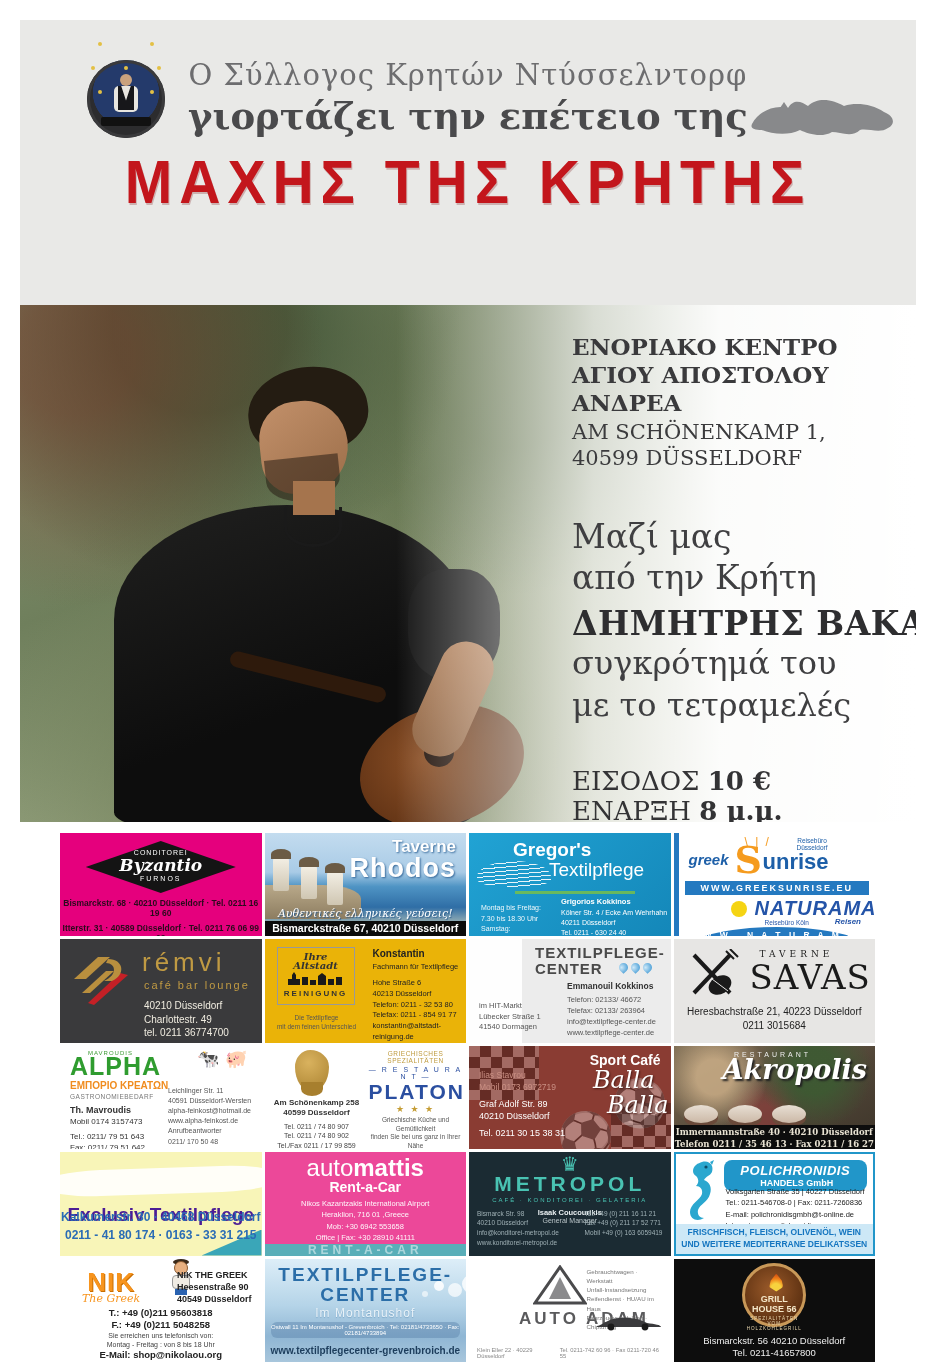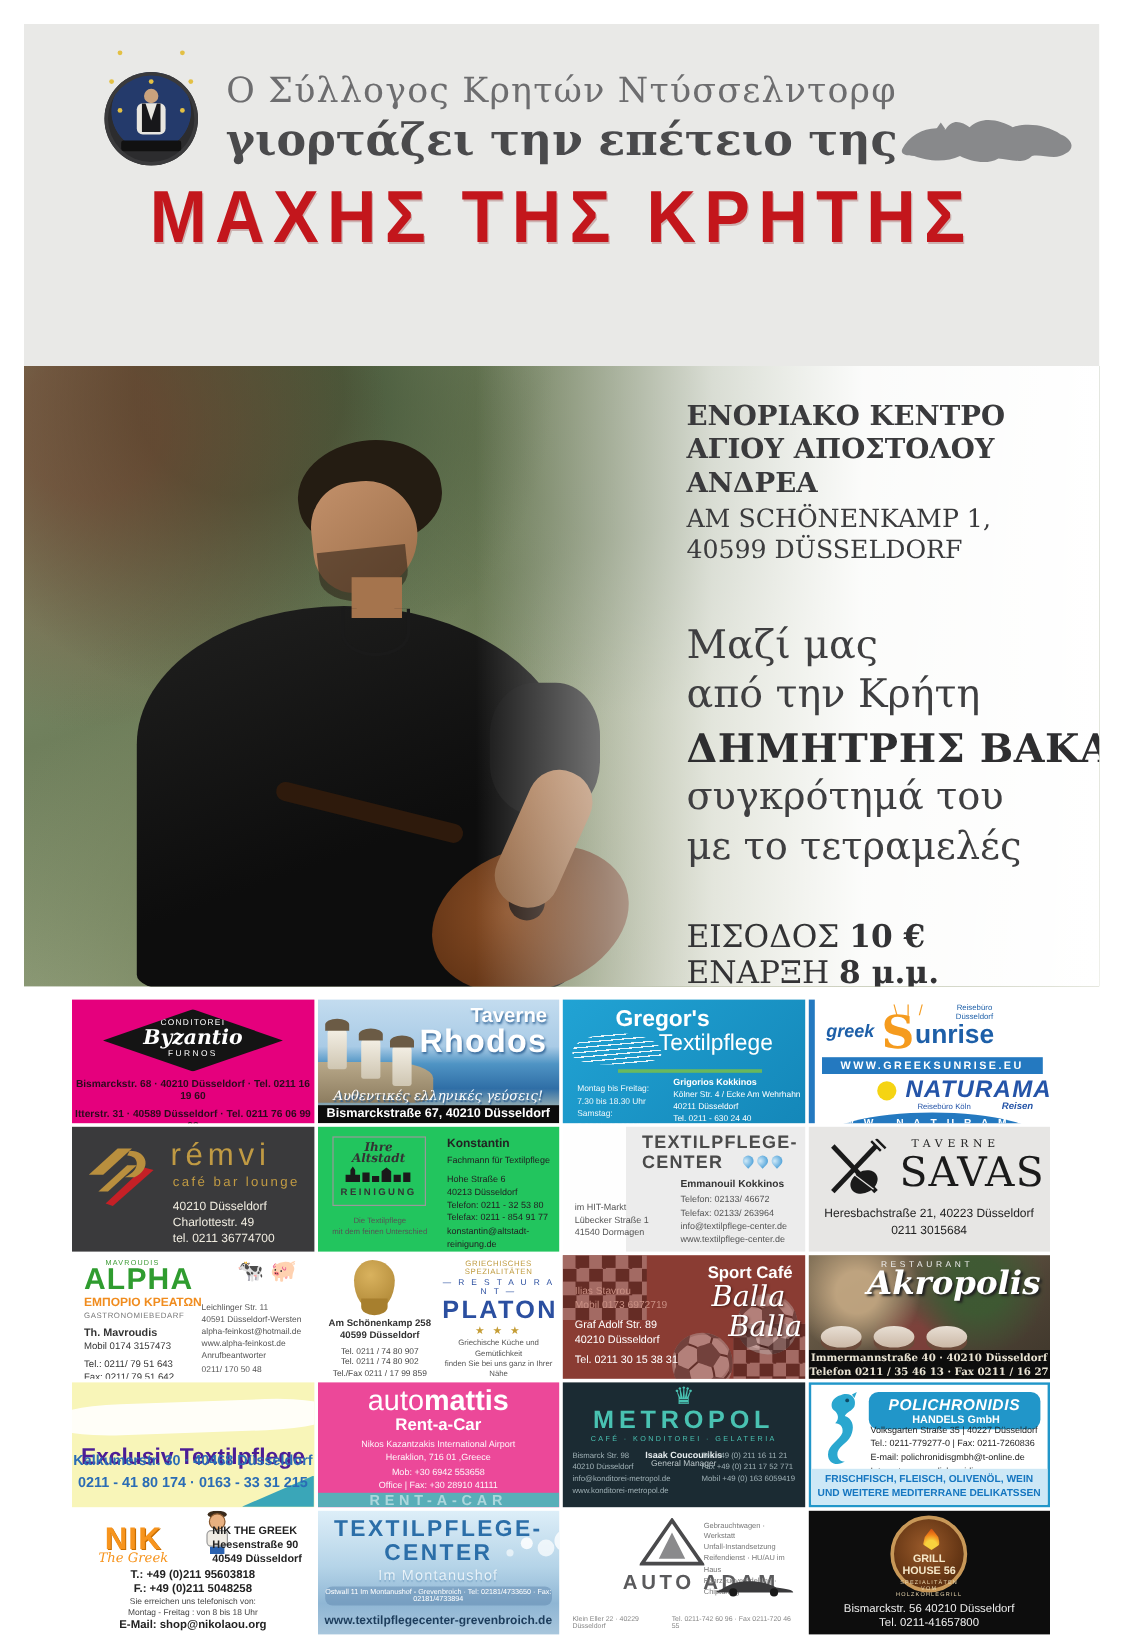--- a/index.html
+++ b/index.html
@@ -112,21 +112,21 @@
   .nat-wave { margin:2px 4px 0; background:#2479c0; border-radius:50% 50% 0 0/100% 100% 0 0; color:#fff; font-weight:bold; letter-spacing:3px; font-size:8.5px; text-align:center; padding:3px 0 2px; }
 
   
   .remvi { background:#3a3a3c; color:#e9e2cf; }
   .rem-logo { position:absolute; left:8px; top:10px; width:64px; height:62px; }
   .rem-name { position:absolute; left:82px; top:8px; color:#c09a43; font-size:26px; letter-spacing:4px; }
   .rem-sub { position:absolute; left:84px; top:40px; color:#c09a43; font-size:11px; letter-spacing:2px; }
   .rem-addr { position:absolute; left:84px; top:60px; font-size:10px; line-height:1.35; color:#f0ece0; }
 
   
-  .altstadt { background:#22c55e; }
+  .altstadt { background:#eab308; }
   .alt-box { position:absolute; left:12px; top:8px; width:78px; height:58px; border:1px solid #999; text-align:center; padding-top:3px; }
   .alt-ihre { font-family:"DejaVu Serif",serif; font-weight:bold; font-style:italic; font-size:10px; }
   .alt-stadt { font-family:"DejaVu Serif",serif; font-weight:bold; font-style:italic; font-size:10px; margin-top:-2px; }
   .alt-rein { font-size:8px; font-weight:bold; letter-spacing:2px; margin-top:2px; }
   .alt-caption { position:absolute; left:6px; top:74px; width:92px; text-align:center; font-size:6.5px; color:#555; line-height:1.4; }
   .alt-right { position:absolute; left:108px; top:8px; font-size:7.5px; line-height:1.45; color:#222; }
   .alt-kon { font-weight:bold; font-size:10px; }
 
   
   .tpcd { background:linear-gradient(90deg,#fefefe 0 26%,#ececec 26% 100%); }
@@ -619,21 +619,21 @@
         <path d="M18,4 C26,2 30,8 28,14 C26,18 22,18 20,22 C26,24 28,30 26,36 C24,44 16,46 14,52 C13,57 16,60 20,60 C14,64 6,62 6,54 C6,46 16,42 18,36 C19,31 16,28 12,28 C16,24 14,20 12,18 C8,16 8,10 12,7 C14,5 16,5 18,4 Z" fill="#2aa7cf"></path>
         <circle cx="22" cy="9" r="1.6" fill="#0d4a66"></circle>
         <path d="M26,4 L30,2 L28,7 Z" fill="#2aa7cf"></path>
       </svg>
       <div class="poli-banner">
         <div class="poli-bname">POLICHRONIDIS</div>
         <div class="poli-bsuffix">HANDELS GmbH</div>
       </div>
       <div class="poli-lines">
         <div>Volksgarten Straße 35 | 40227 Düsseldorf</div>
-        <div>Tel.: 0211-779277-0 | Fax: 0211-7260836</div>
+        <div>Tel.: 0211-546708-0 | Fax: 0211-7260836</div>
         <div>E-mail: polichronidisgmbh@t-online.de</div>
         <div>Internet: www.polichronidis.com</div>
       </div>
       <div class="poli-band">
         <div>FRISCHFISCH, FLEISCH, OLIVENÖL, WEIN</div>
         <div>UND WEITERE MEDITERRANE DELIKATSSEN</div>
       </div>
     </div>
 
     <div class="ad nik">

